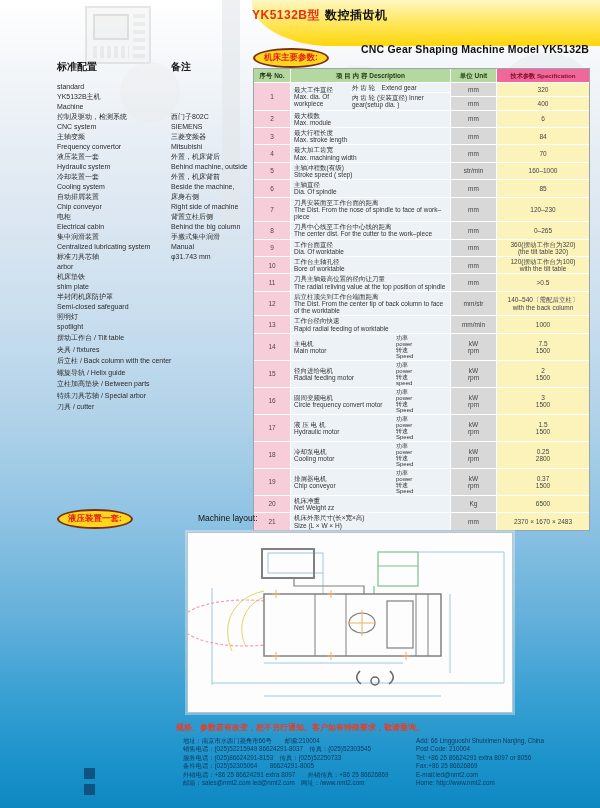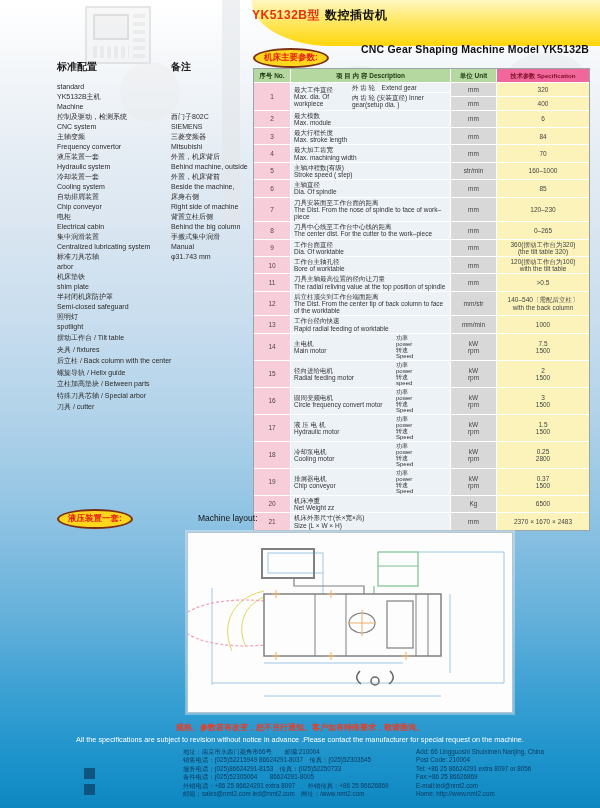--- a/index.html
+++ b/index.html
@@ -654,21 +654,20 @@
           <path d="M172 138 q -7 7 1 13"></path>
           <path d="M202 138 q 7 7 -1 13"></path>
           <circle cx="187" cy="148" r="4"></circle>
         </g>
       </svg>
     </div>
   </section>
 
   <footer class="footer">
     <div class="f-cn">规格、参数若有改变，恕不另行通知。客户如有特殊要求，敬请垂询。</div>
-    <div class="f-en">All the specifications are subject to revision without notice in advance .Please contact the manufacturer for special request on the machine.</div>
     <div class="f-cols">
       <div id="f-left" class="f-col left">
           <div class="fline">地址：南京市水西门菱角市66号　　邮编:210004</div>
           <div class="fline">销售电话：(025)52215949  86624291-8037　传真：(025)52303545</div>
           <div class="fline">服务电话：(025)86624291-8153　传真：(025)52250733</div>
           <div class="fline">备件电话：(025)52305064　　86624291-8005</div>
           <div class="fline">外销电话：+86 25 86624291 extra 8097　　外销传真：+86 25 86626869</div>
           <div class="fline">邮箱：sales@nmt2.com  ied@nmt2.com　网址：/www.nmt2.com</div>
         </div>
       <div id="f-right" class="f-col">

